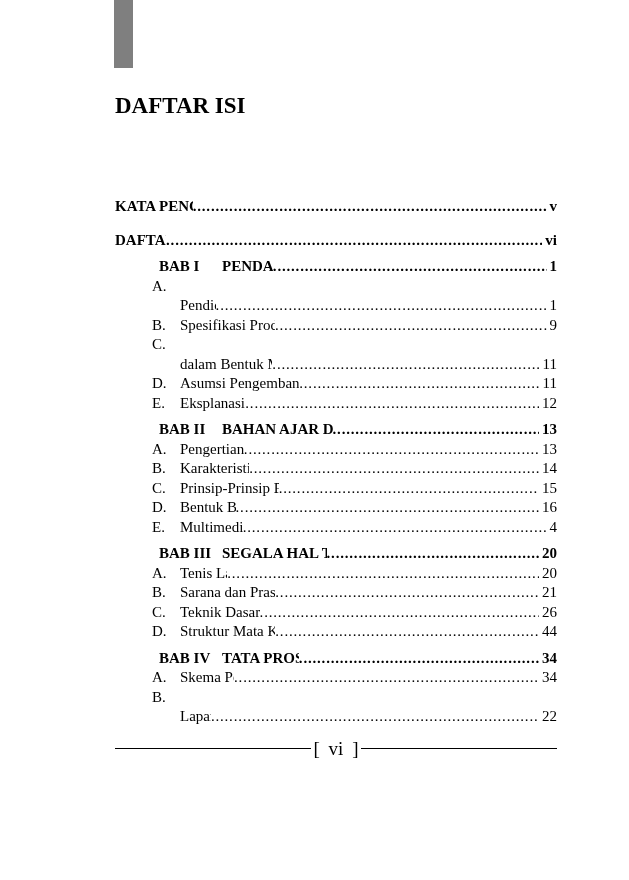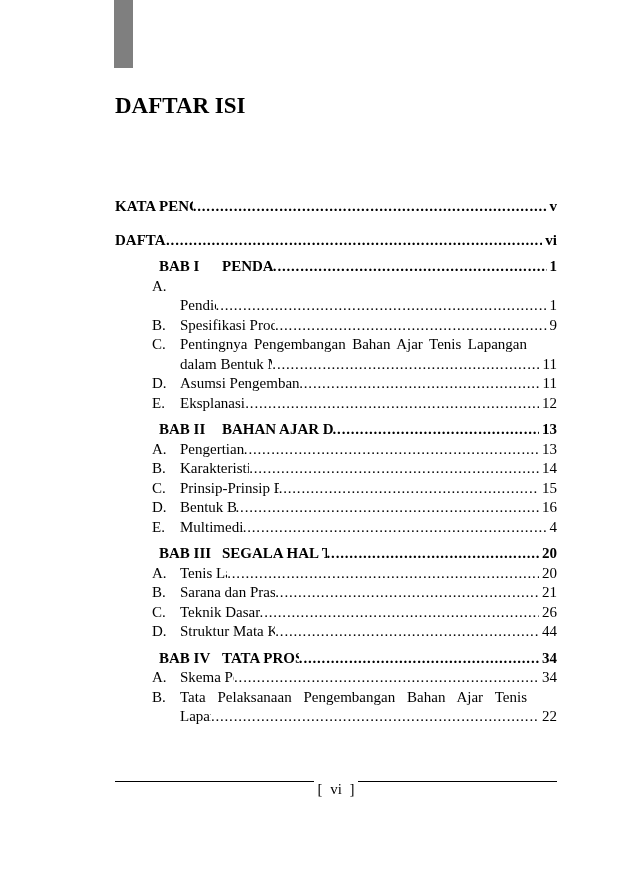--- a/index.html
+++ b/index.html
@@ -42,22 +42,22 @@
     text-align:justify; text-align-last:justify;
   }
   .dots { flex:1 1 auto; overflow:hidden; white-space:nowrap; min-width:10px; }
   .dots::after {
     content:"..........................................................................................................................................";
     letter-spacing:0.8px;
   }
   .page { flex:none; padding-left:3px; }
   .footer {
     position:absolute; left:115px; top:740px; width:442px;
-    display:flex; align-items:flex-start;
-    font-size:15px; line-height:17px;margin-top:41px;
+    display:flex; align-items:center;
+    font-size:19px; line-height:17px;
   }
   .fline { flex:1 1 auto; border-top:1.5px solid #000; height:0; }
   .ftext { flex:none; padding:0 3px; word-spacing:4px; }
 </style>
 </head>
 <body>
 
 <div class="graybar"></div>
 
 <div class="content">
@@ -96,21 +96,20 @@
 
     <div class="row sub">
       <span class="letter">B.</span>
       <span class="txt">Spesifikasi Produk yang Diharapkan</span>
       <span class="dots"></span>
       <span class="page">9</span>
     </div>
 
     <div class="row sub">
       <span class="letter">C.</span>
-      <span class="jtext">Pentingnya Pengembangan Bahan Ajar Tenis Lapangan</span>
     </div>
     <div class="row cont">
       <span class="txt">dalam Bentuk Multimedia Interaktif</span>
       <span class="dots"></span>
       <span class="page">11</span>
     </div>
 
     <div class="row sub">
       <span class="letter">D.</span>
       <span class="txt">Asumsi Pengembangan Bahan Ajar Tenis Lapangan</span>
@@ -211,21 +210,20 @@
 
     <div class="row sub">
       <span class="letter">A.</span>
       <span class="txt">Skema Peninjauan</span>
       <span class="dots"></span>
       <span class="page">34</span>
     </div>
 
     <div class="row sub">
       <span class="letter">B.</span>
-      <span class="jtext">Tata Pelaksanaan Pengembangan Bahan Ajar Tenis</span>
     </div>
     <div class="row cont">
       <span class="txt">Lapangan</span>
       <span class="dots"></span>
       <span class="page">22</span>
     </div>
 
   </div>
 </div>
 

